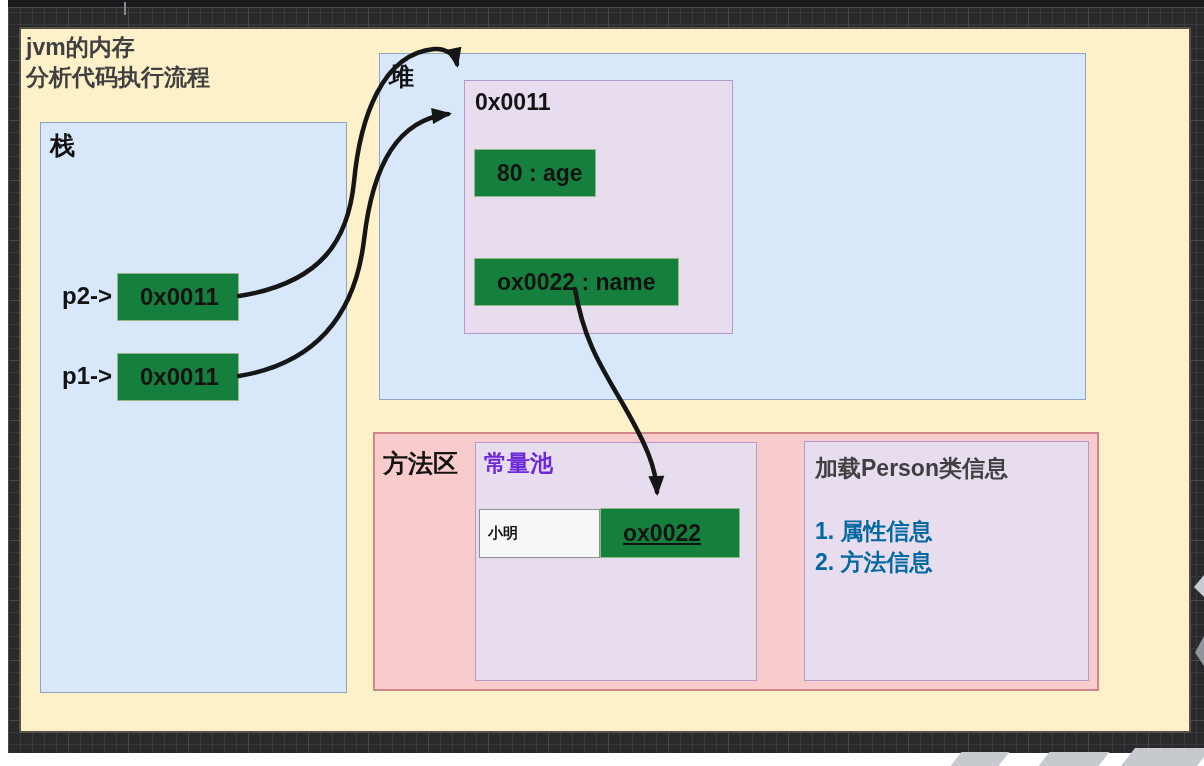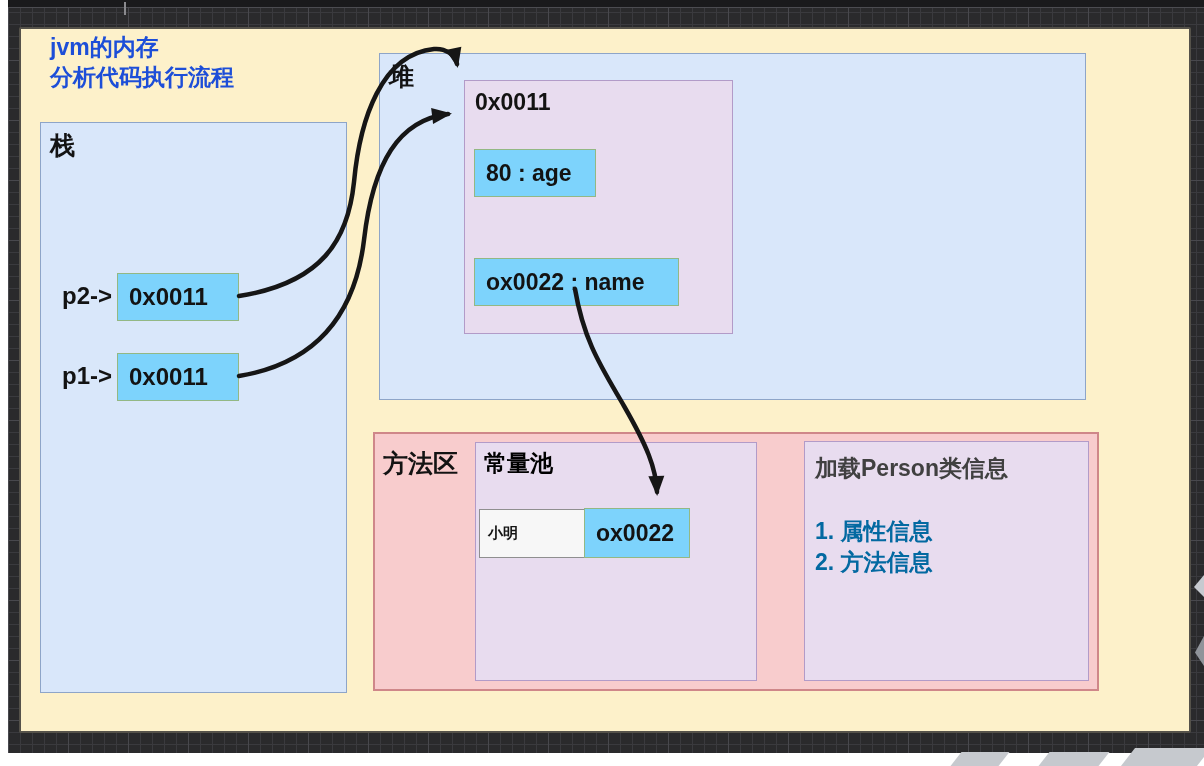--- a/index.html
+++ b/index.html
@@ -31,41 +31,40 @@
     position:absolute; left:116px; top:2px; width:2px; height:13px;
     background:#8a8a8e;
   }
   
   .main-box {
     position:absolute; left:19px; top:27px; width:1172px; height:706px;
     background:#fdf1ca; border:2px solid #55524a; border-radius:2px;
   }
   .title {
     position:absolute; left:26px; top:32px;
-    font-size:23px; font-weight:bold; color:#1d4ed8; line-height:30px;
+    font-size:23px; font-weight:bold; color:#404040; line-height:30px;
     white-space:nowrap;
-    margin-left:24px;
   }
   .region {
     position:absolute; background:#d9e7fa; border:1px solid #8ea5c8;
   }
   .stack { left:40px; top:122px; width:307px; height:571px; }
   .heap  { left:379px; top:53px; width:707px; height:347px; }
   .region-label {
     position:absolute; left:9px; top:6px;
     font-size:25px; font-weight:bold; color:#131313;
   }
   .ptr-label {
     position:absolute; font-size:24px; font-weight:bold; color:#131313;
   }
   .ptr-p2 { left:21px; top:159px; }
   .ptr-p1 { left:21px; top:239px; }
   .green-box {
-    position:absolute; background:#7dd3fc; border:1px solid #93b884;
-    display:flex; align-items:center; padding-left:11px;
+    position:absolute; background:#15803d; border:1px solid #93b884;
+    display:flex; align-items:center; padding-left:22px;
     font-size:24px; font-weight:bold; color:#131313; white-space:nowrap;
   }
   .stack-v2 { left:76px; top:150px; width:122px; height:48px; }
   .stack-v1 { left:76px; top:230px; width:122px; height:48px; }
   .heap-object {
     position:absolute; left:84px; top:26px; width:269px; height:254px;
     background:#e8dcef; border:1px solid #b29bc8;
   }
   .obj-address {
     position:absolute; left:10px; top:8px;
@@ -77,29 +76,29 @@
     position:absolute; left:373px; top:432px; width:726px; height:259px;
     background:#f8cccd; border:2px solid #cf8789;
   }
   .method > .region-label { left:8px; top:13px;font-family:Liberation Serif, serif; }
   .purple-panel {
     position:absolute; background:#e8dcef; border:1px solid #b29bc8;
   }
   .pool { left:100px; top:8px; width:282px; height:239px; }
   .inner-label {
     position:absolute; left:8px; top:5px;
-    font-size:23px; font-weight:bold; color:#000000;
+    font-size:23px; font-weight:bold; color:#6d28d9;
   }
   .white-box {
     position:absolute; left:3px; top:66px; width:121px; height:49px;
     background:#f7f7f7; border:1px solid #8f8f8f;
     display:flex; align-items:center; padding-left:8px;
     font-size:15px; font-weight:bold; color:#131313;
   }
-  .pool-green { left:108px; top:65px; width:106px; height:50px; font-size:23px; }
+  .pool-green { left:124px; top:65px; width:140px; height:50px; font-size:23px;text-decoration:underline; }
   .classinfo { left:429px; top:7px; width:285px; height:240px; }
   .classinfo-title {
     position:absolute; left:10px; top:11px;
     font-size:23px; font-weight:bold; color:#404040; white-space:nowrap;
   }
   .classinfo-items {
     position:absolute; left:10px; top:74px;
     font-size:23px; font-weight:bold; color:#0369a1; line-height:31px;
   }
   svg.arrows {

